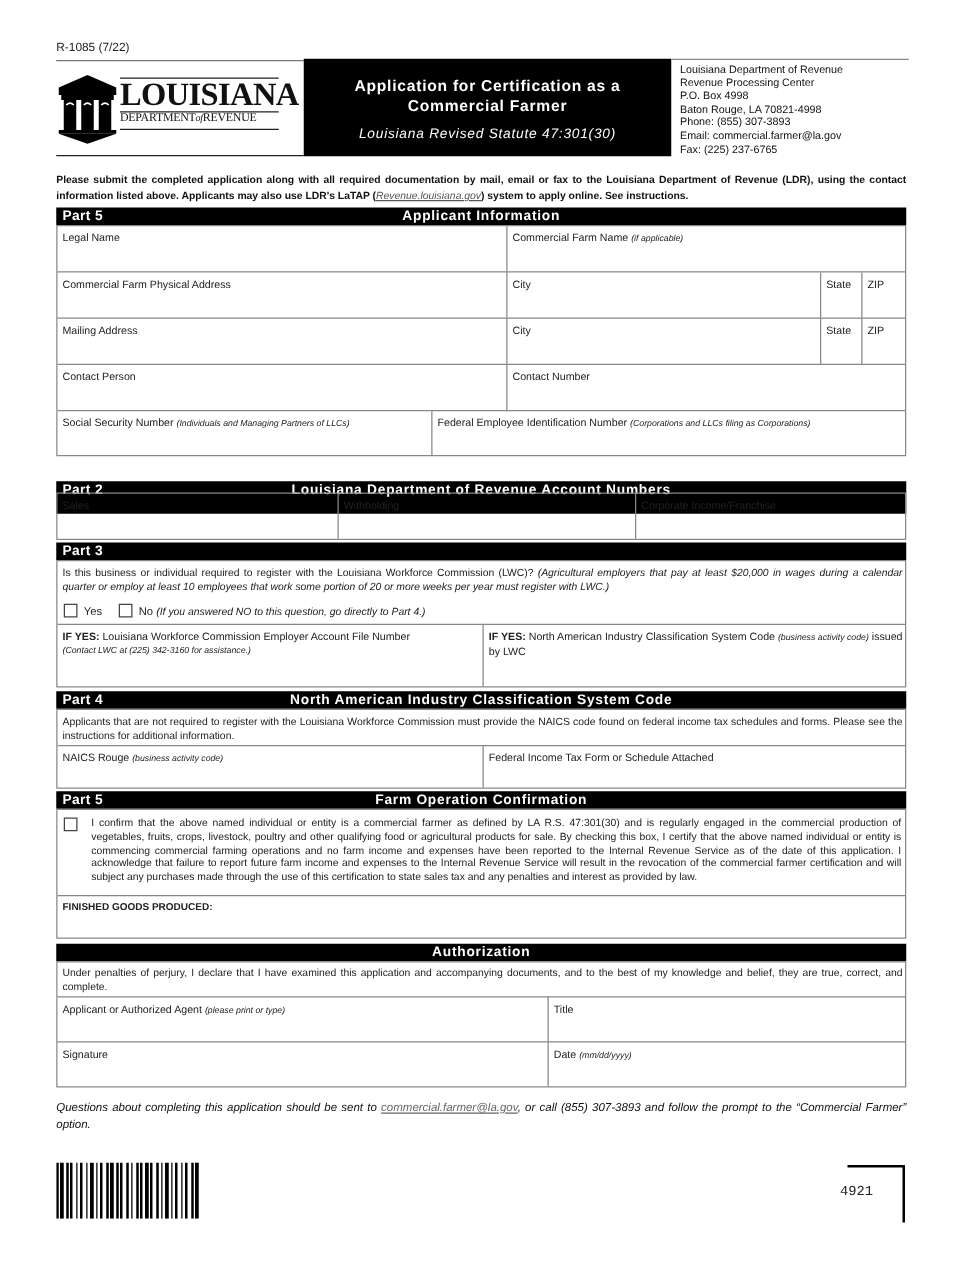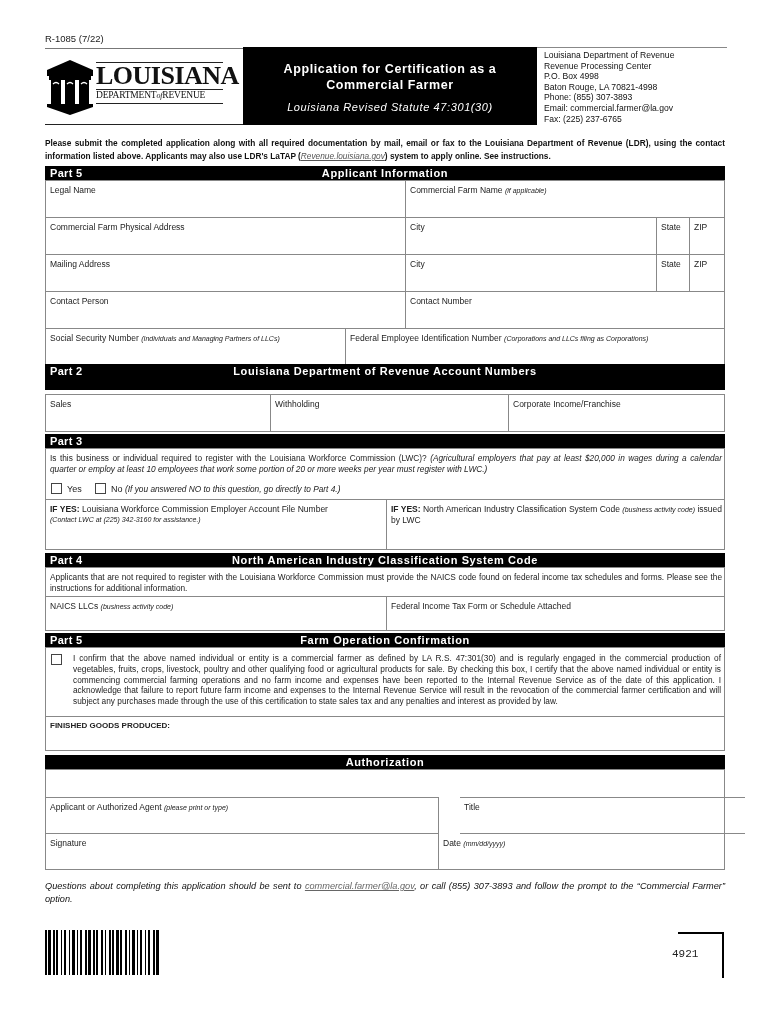--- a/index.html
+++ b/index.html
@@ -129,21 +129,21 @@
     </div>
 
   <div class="cell" style="left:0;top:148px;width:300px;height:35px;border-bottom:none;">
       <span class="lbl"><span>Social Security Number</span> <i>(Individuals and Managing Partners of LLCs)</i></span>
     </div>
   <div class="cell" style="left:300px;top:148px;width:378px;height:35px;border-right:none;border-bottom:none;">
       <span class="lbl"><span>Federal Employee Identification Number</span> <i>(Corporations and LLCs filing as Corporations)</i></span>
     </div>
 </div>
 
-<div class="bar" style="top:364px;height:26px;">
+<div class="bar" style="top:385px;height:26px;">
   <span class="part">Part 2</span>
   <span class="btitle">Louisiana Department of Revenue Account Numbers</span>
 </div>
 <div class="box" style="left:45px;top:394px;width:680px;height:38px;">
   <div class="cell" style="left:0;top:0;width:225px;height:36px;border-bottom:none;">
       <span class="lbl">Sales</span>
     </div>
   <div class="cell" style="left:225px;top:0;width:238px;height:36px;border-bottom:none;">
       <span class="lbl">Withholding</span>
     </div>
@@ -169,21 +169,21 @@
   </div>
 </div>
 
 <div class="bar" style="top:553px;">
   <span class="part">Part 4</span>
   <span class="btitle">North American Industry Classification System Code</span>
 </div>
 <div class="box" style="left:45px;top:567px;width:680px;height:64px;">
   <div class="txt" style="left:4px;top:4px;width:672px;">Applicants that are not required to register with the Louisiana Workforce Commission must provide the NAICS code found on federal income tax schedules and forms. Please see the instructions for additional information.</div>
   <div class="cell" style="left:0;top:28px;width:341px;height:34px;border-bottom:none;border-top:1px solid #888;">
-      <span class="lbl"><span>NAICS LLCs</span> <i>(business activity code)</i></span>
+      <span class="lbl"><span>NAICS Rouge</span> <i>(business activity code)</i></span>
     </div>
   <div class="cell" style="left:341px;top:28px;width:337px;height:34px;border-right:none;border-bottom:none;border-top:1px solid #888;">
       <span class="lbl">Federal Income Tax Form or Schedule Attached</span>
     </div>
 </div>
 
 <div class="bar" style="top:633px;padding-left:36px;">
   <span class="part">Part 5</span>
   <span class="btitle">Farm Operation Confirmation</span>
 </div>
@@ -192,24 +192,25 @@
   <div class="txt" style="left:27px;top:5px;width:648px;line-height:10.8px;">I confirm that the above named individual or entity is a commercial farmer as defined by LA R.S. 47:301(30) and is regularly engaged in the commercial production of vegetables, fruits, crops, livestock, poultry and other qualifying food or agricultural products for sale. By checking this box, I certify that the above named individual or entity is commencing commercial farming operations and no farm income and expenses have been reported to the Internal Revenue Service as of the date of this application. I acknowledge that failure to report future farm income and expenses to the Internal Revenue Service will result in the revocation of the commercial farmer certification and will subject any purchases made through the use of this certification to state sales tax and any penalties and interest as provided by law.</div>
   <div class="cell" style="left:0;top:68px;width:678px;height:34px;border-right:none;border-bottom:none;border-top:1px solid #888;">
       <span class="lbl" style="font-weight:bold;font-size:8px;">FINISHED GOODS PRODUCED:</span>
     </div>
 </div>
 
 <div class="bar" style="top:755px;">
   <span class="btitle">Authorization</span>
 </div>
 <div class="box" style="left:45px;top:769px;width:680px;height:101px;">
+  <div class="txt" style="left:4px;top:3px;width:672px;">Under penalties of perjury, I declare that I have examined this application and accompanying documents, and to the best of my knowledge and belief, they are true, correct, and complete.</div>
   <div class="cell" style="left:0;top:27px;width:393px;height:37px;border-top:1px solid #888;">
       <span class="lbl"><span>Applicant or Authorized Agent</span> <i>(please print or type)</i></span>
     </div>
-  <div class="cell" style="left:393px;top:27px;width:285px;height:37px;border-right:none;border-top:1px solid #888;margin-left:21px;">
+  <div class="cell" style="left:393px;top:27px;width:285px;height:37px;border-right:none;border-top:1px solid #888;">
       <span class="lbl">Title</span>
     </div>
   <div class="cell" style="left:0;top:64px;width:393px;height:35px;border-bottom:none;">
       <span class="lbl">Signature</span>
     </div>
   <div class="cell" style="left:393px;top:64px;width:285px;height:35px;border-right:none;border-bottom:none;">
       <span class="lbl"><span>Date</span> <i>(mm/dd/yyyy)</i></span>
     </div>
 </div>
 

